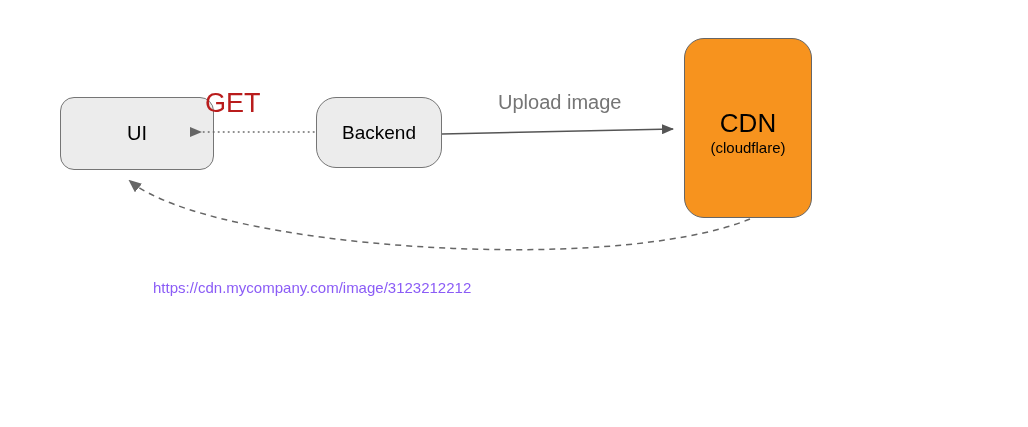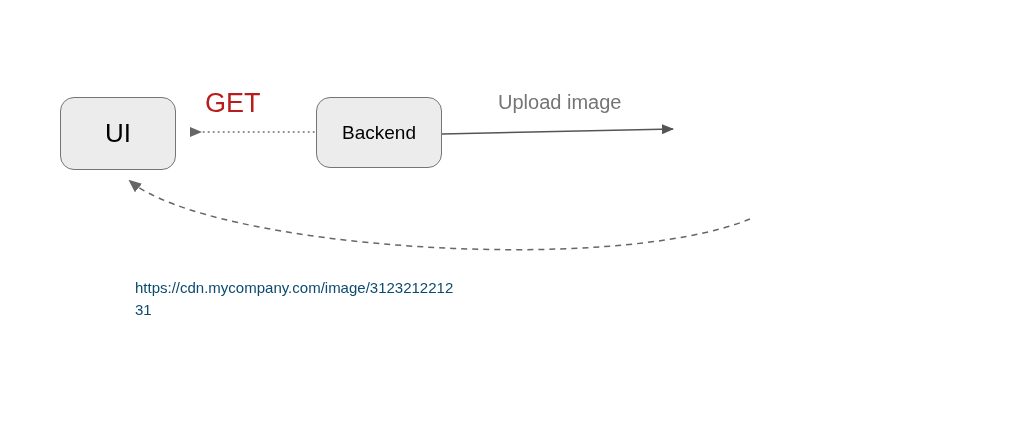--- a/index.html
+++ b/index.html
@@ -12,57 +12,60 @@
   }
   .node{
     position:absolute;
     box-sizing:border-box;
     display:flex;align-items:center;justify-content:center;
     flex-direction:column;
     border:1.5px solid #757575;
     background:#ececec;
     color:#000000;
   }
-  .node-ui{left:60px;top:97px;width:116px;height:73px;border-radius:14px;font-size:26px;}
-  .node-backend{left:316px;top:97px;width:126px;height:71px;border-radius:14px;font-size:19px;}
+  .node-ui{left:60px;top:97px;width:154px;height:73px;border-radius:14px;font-size:20px;}
+  .node-backend{left:316px;top:97px;width:126px;height:71px;border-radius:20px;font-size:19px;}
   .node-cdn{
     left:684px;top:38px;width:128px;height:180px;border-radius:20px;
     background:#f7931e;border-color:#666666;padding-top:10px;
   }
   .cdn-title{font-size:26px;line-height:30px;color:#000000;}
   .cdn-subtitle{font-size:15px;line-height:20px;color:#000000;}
   .edge-label{position:absolute;white-space:nowrap;}
   .label-get{left:205px;top:88px;font-size:27px;color:#b91c1c;}
   .label-upload{left:498px;top:91px;font-size:20px;color:#757575;}
   .url-caption{
-    position:absolute;left:135px;top:277px;width:380px;
-    font-size:15px;line-height:22px;color:#0c4a6e;
+    position:absolute;left:153px;top:277px;width:380px;
+    font-size:15px;line-height:22px;color:#8b5cf6;
   }
   .arrows{position:absolute;left:0;top:0;width:1028px;height:427px;pointer-events:none;}
 </style>
 </head>
 <body>
 
 <div class="canvas">
 
   <div class="node node-ui">
     <span>UI</span>
   </div>
 
   <div class="node node-backend">
     <span>Backend</span>
   </div>
 
+  <div class="node node-cdn">
+    <span class="cdn-title">CDN</span>
+    <span class="cdn-subtitle">(cloudflare)</span>
+  </div>
 
   <div class="edge-label label-get">GET</div>
   <div class="edge-label label-upload">Upload image</div>
 
   <div class="url-caption">
     <div>https://cdn.mycompany.com/image/3123212212</div>
-    <div>31</div>
   </div>
 
   <svg class="arrows" viewBox="0 0 1028 427" xmlns="http://www.w3.org/2000/svg">
     <defs>
       <marker id="ah-left" markerWidth="12" markerHeight="10" refX="1" refY="5" orient="auto" markerUnits="userSpaceOnUse">
         <path d="M12,0 L0,5 L12,10 Z" fill="#666666"></path>
       </marker>
       <marker id="ah-right" markerWidth="12" markerHeight="10" refX="11" refY="5" orient="auto" markerUnits="userSpaceOnUse">
         <path d="M0,0 L12,5 L0,10 Z" fill="#555555"></path>
       </marker>

